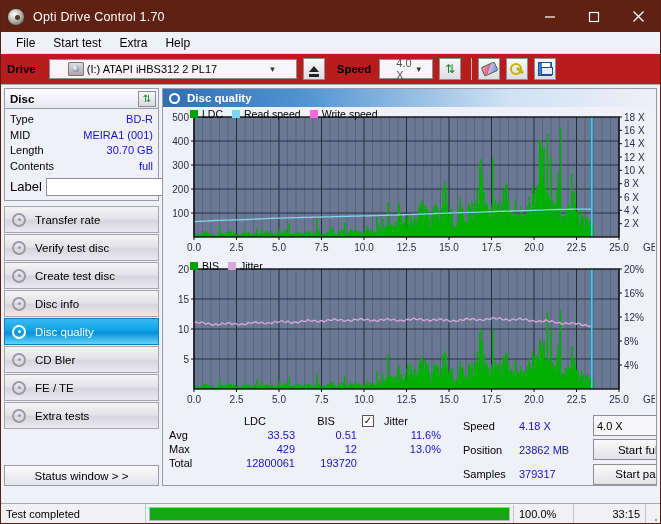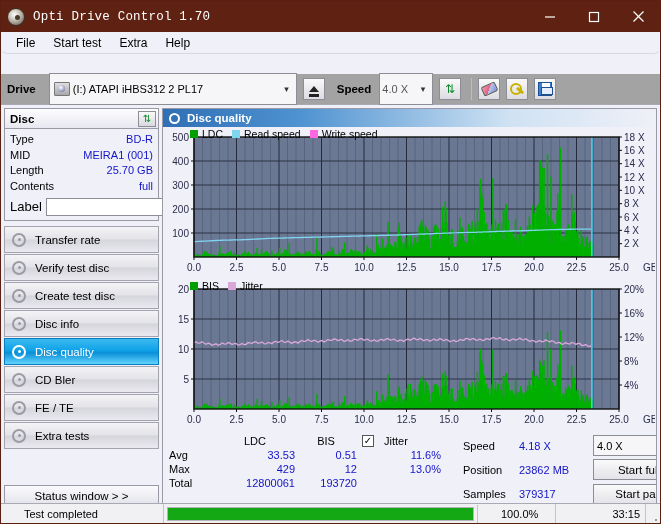--- a/index.html
+++ b/index.html
@@ -35,21 +35,21 @@
     border: 1px solid #3a3028;
     margin-right: 8px;
     position: relative;
   }
   .tb-icon::after {
     content: ""; position: absolute;
     left: 6.5px; top: 6.5px; width: 5px; height: 5px;
     border-radius: 50%; background: #4a3a2c;
   }
   .tb-title {
-    color: #ffffff; font-size: 12.5px; letter-spacing: .2px; font-family: Liberation Mono, monospace;
+    color: #ffffff; font-size: 12.5px; letter-spacing: .2px;
   }
   .tb-btns {
     position: absolute; right: 0; top: 0; height: 31px;
     display: flex;
   }
   .tb-btn {
     width: 44px; height: 31px;
     display: flex; align-items: center; justify-content: center;
     color: #ffffff; font-size: 13px;
   }
@@ -65,34 +65,33 @@
     border-bottom: 1px solid #d8d8e4;
     border-radius: 6px;
   }
   .menu-item {
     padding: 2px 9px; font-size: 12px; color: #000;
   }
 
   
   .drivebar {
     height: 31px;
-    background: #a3a3a3;
+    background: #b91c1c;
     display: flex; align-items: center;
     padding: 0 6px;
     border-bottom: 1px solid #a9a9b4;
-    margin-top: 20px;
   }
   .lbl-bold { font-weight: bold; font-size: 11.5px; color: #000; }
   .combo {
-    height: 32px;
+    height: 20px;
     border: 1px solid #8d8d96;
     background: #f6f6f8;
     display: flex; align-items: center;
     font-size: 11px; color: #000;
-    padding: 0 2px;
+    padding: 0 16px;
     position: relative;
   }
   .combo .chev {
     margin-left: auto; padding: 0 5px; color: #333; font-size: 9px;
   }
   .drive-combo { width: 248px; margin-left: 13px; }
   .drive-ico {
     width: 16px; height: 14px; margin: 0 3px 0 2px;
     background: linear-gradient(#dedede,#a8a8a8);
     border: 1px solid #777; border-radius: 1px;
@@ -336,21 +335,20 @@
     width: 100%; height: 20px;
     background: #f1f1f4;
     border-top: 1px solid #a9a9b4;
     display: flex; align-items: center;
     font-size: 11px;
   }
   .sb-cell {
     height: 20px; display: flex; align-items: center;
     padding: 0 5px;
     border-right: 1px solid #c4c4cc;
-    margin-left: 18px;
   }
   .sb-msg { width: 145px; }
   .sb-prog { flex: 1; padding: 2px 3px; border-right: 1px solid #c4c4cc; }
   .prog-outer {
     height: 14px; background: #dcdce2; border: 1px solid #b4b4bc;
   }
   .prog-inner { height: 100%; background: #14a814; width: 100%; }
   .sb-pct { width: 60px; }
   .sb-time { width: 72px; justify-content: flex-end; }
   .sb-grip {
@@ -439,21 +437,21 @@
           <div class="drow">
             <span class="k">Type</span>
             <span class="v">BD-R</span>
           </div>
           <div class="drow">
             <span class="k">MID</span>
             <span class="v">MEIRA1 (001)</span>
           </div>
           <div class="drow">
             <span class="k">Length</span>
-            <span class="v">25.70 GB</span>
+            <span class="v">30.70 GB</span>
           </div>
           <div class="drow">
             <span class="k">Contents</span>
             <span class="v">full</span>
           </div>
           <div class="label-row">
             <span class="k">Label</span>
             <input class="label-input" type="text" value="" style="">
             <div class="cd-btn">
               <span class="cd-glyph"></span>

